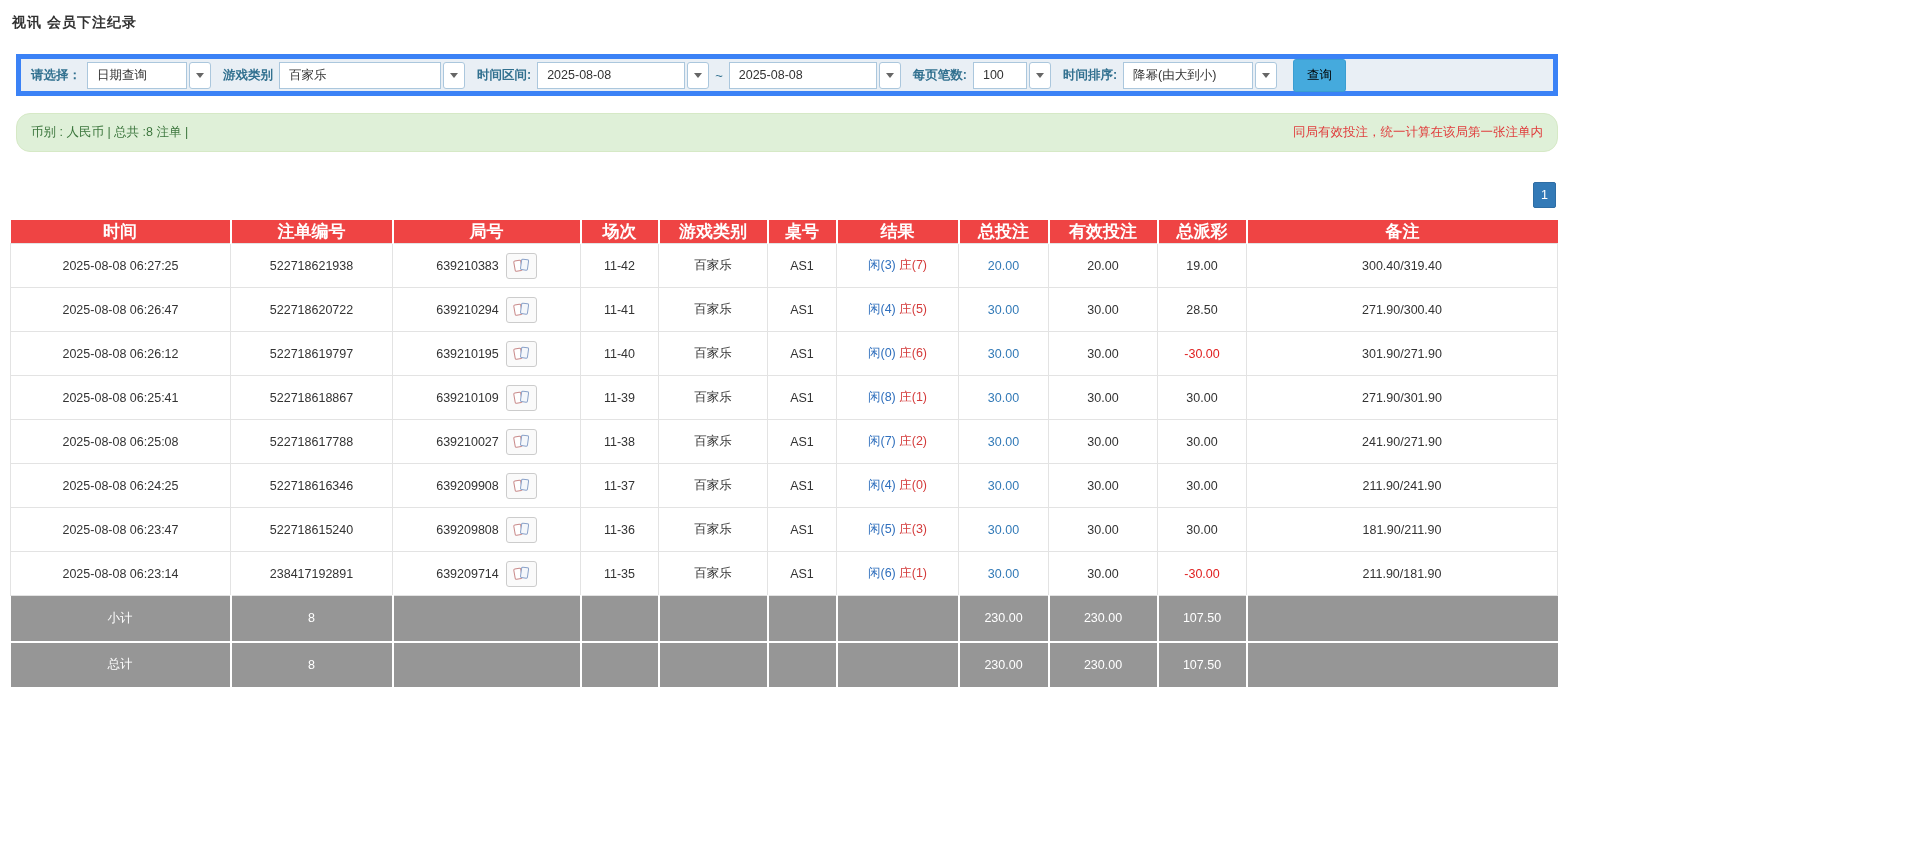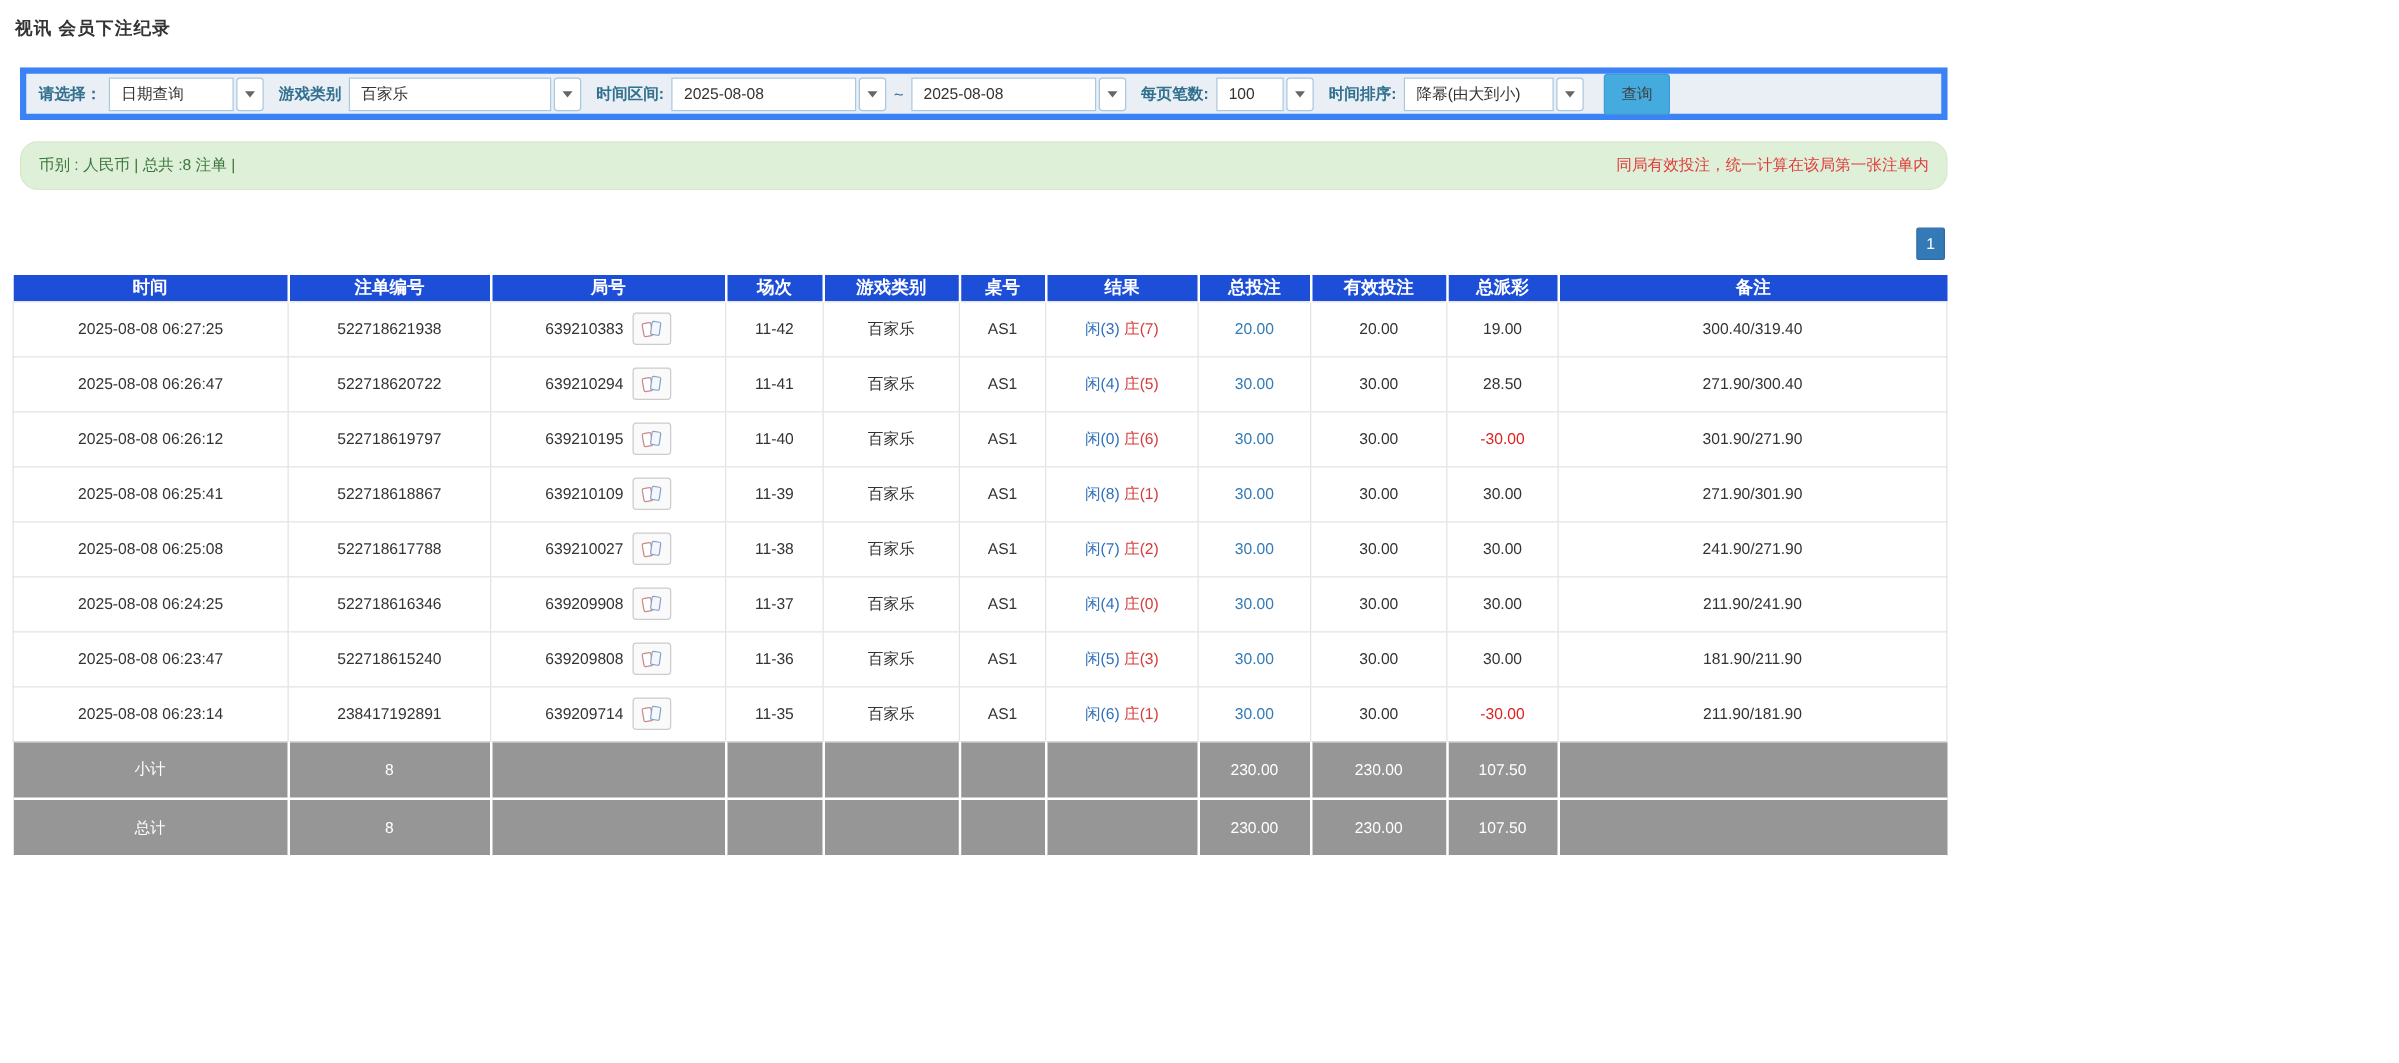--- a/index.html
+++ b/index.html
@@ -18,42 +18,42 @@
   .combo { display: inline-flex; align-items: center; gap: 2px; }
   .combo-value { background: #fff; border: 1px solid #abc7dd; height: 27px;
     line-height: 25px; padding: 0 9px; font-size: 12.5px; color: #333;
     white-space: nowrap; overflow: hidden; }
   .combo-caret { width: 22px; height: 27px; background: #fff; border: 1px solid #abc7dd;
     border-radius: 3px; display: inline-flex; align-items: center; justify-content: center;
     cursor: pointer; flex: none; }
   .caret-shape { width: 0; height: 0; border-left: 4px solid transparent;
     border-right: 4px solid transparent; border-top: 5px solid #666; }
   .w-query { width: 100px; } .w-game { width: 162px; } .w-date { width: 148px; }
-  .w-size { width: 54px; } .w-sort { width: 120px; }
+  .w-size { width: 54px; } .w-sort { width: 130px; }
   .tilde { color: #31708f; font-size: 13px; }
-  .btn-search { background: #45aadd; border: 1px solid #3a9ed2; color: #404040;
+  .btn-search { background: #45aadd; border: 1px solid #3a9ed2; color: #000000;
     font-size: 12.5px; padding: 7px 13px; border-radius: 3px; cursor: pointer; margin-left: 4px; }
 
   
   .alert { margin: 17px 0 0 6px; background: #dff0d8; border: 1px solid #d6e9c6;
     border-radius: 14px; padding: 10px 14px; display: flex; justify-content: space-between;
     align-items: center; font-size: 12.5px; }
   .alert-left { color: #3c763d; }
   .alert-right { color: #e03c3c; }
 
   
   .pagination-top { display: flex; justify-content: flex-end; margin: 30px 2px 12px 0; }
   .pagination-bottom { display: flex; justify-content: flex-end; margin: 175px 2px 0 0; }
   .page-btn { min-width: 23px; height: 26px; background: #337ab7; border: 1px solid #2e6da4;
     color: #fff; font-size: 12.5px; display: flex; align-items: center; justify-content: center;
     border-radius: 2px; cursor: pointer; padding: 0 6px; }
 
   
   table { border-collapse: collapse; width: 1548px; table-layout: fixed; }
-  thead th { background: #1d4ed8; color: #fff; font-size: 14px; font-weight: bold;
+  thead th { background: #ef4444; color: #fff; font-size: 17px; font-weight: bold;
     height: 21px; border-right: 2px solid #fff; }
   thead th:last-child { border-right: none; }
   tbody td { background: #fff; color: #333; font-size: 12.5px; text-align: center;
     height: 44px; border: 1px solid #e3e3e3; }
   .round-wrap { display: inline-flex; align-items: center; justify-content: center; gap: 7px; }
   .card-btn { width: 31px; height: 26px; border: 1px solid #ccc; border-radius: 3px;
     background: #fafafa; display: inline-flex; align-items: center; justify-content: center;
     cursor: pointer; padding: 0; }
   .res-player { color: #2f6fbd; }
   .res-banker { color: #d43b3b; }

